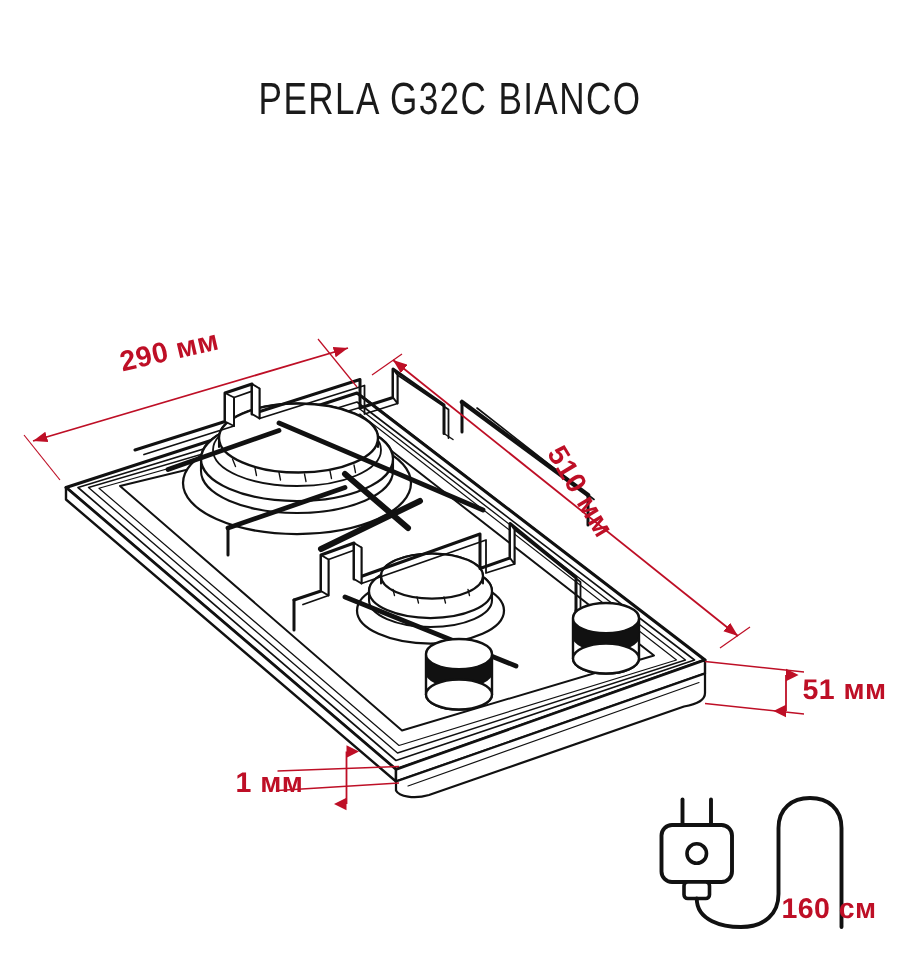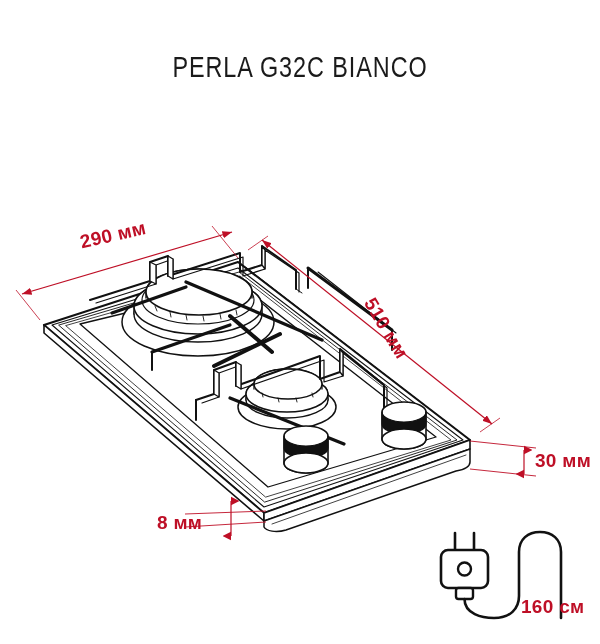--- a/index.html
+++ b/index.html
@@ -256,19 +256,19 @@
                L519,552 C519,539 528,532 540,532
                C552,532 561,539 561,552
                L561,618" fill="none" stroke="#111111" stroke-width="2.6"></path>
     </g>
   </svg>
 
   <div class="dim-label" id="label-width">290 мм</div>
 
   <div class="dim-label" id="label-depth">510 мм</div>
 
-  <div class="dim-label" id="label-height">30 мм</div>
-
-  <div class="dim-label" id="label-thickness">8 мм</div>
+  <div class="dim-label" id="label-height">51 мм</div>
+
+  <div class="dim-label" id="label-thickness">1 мм</div>
 
   <div class="dim-label" id="label-cord">160 см</div>
 
 </div>
 
 </body></html>

